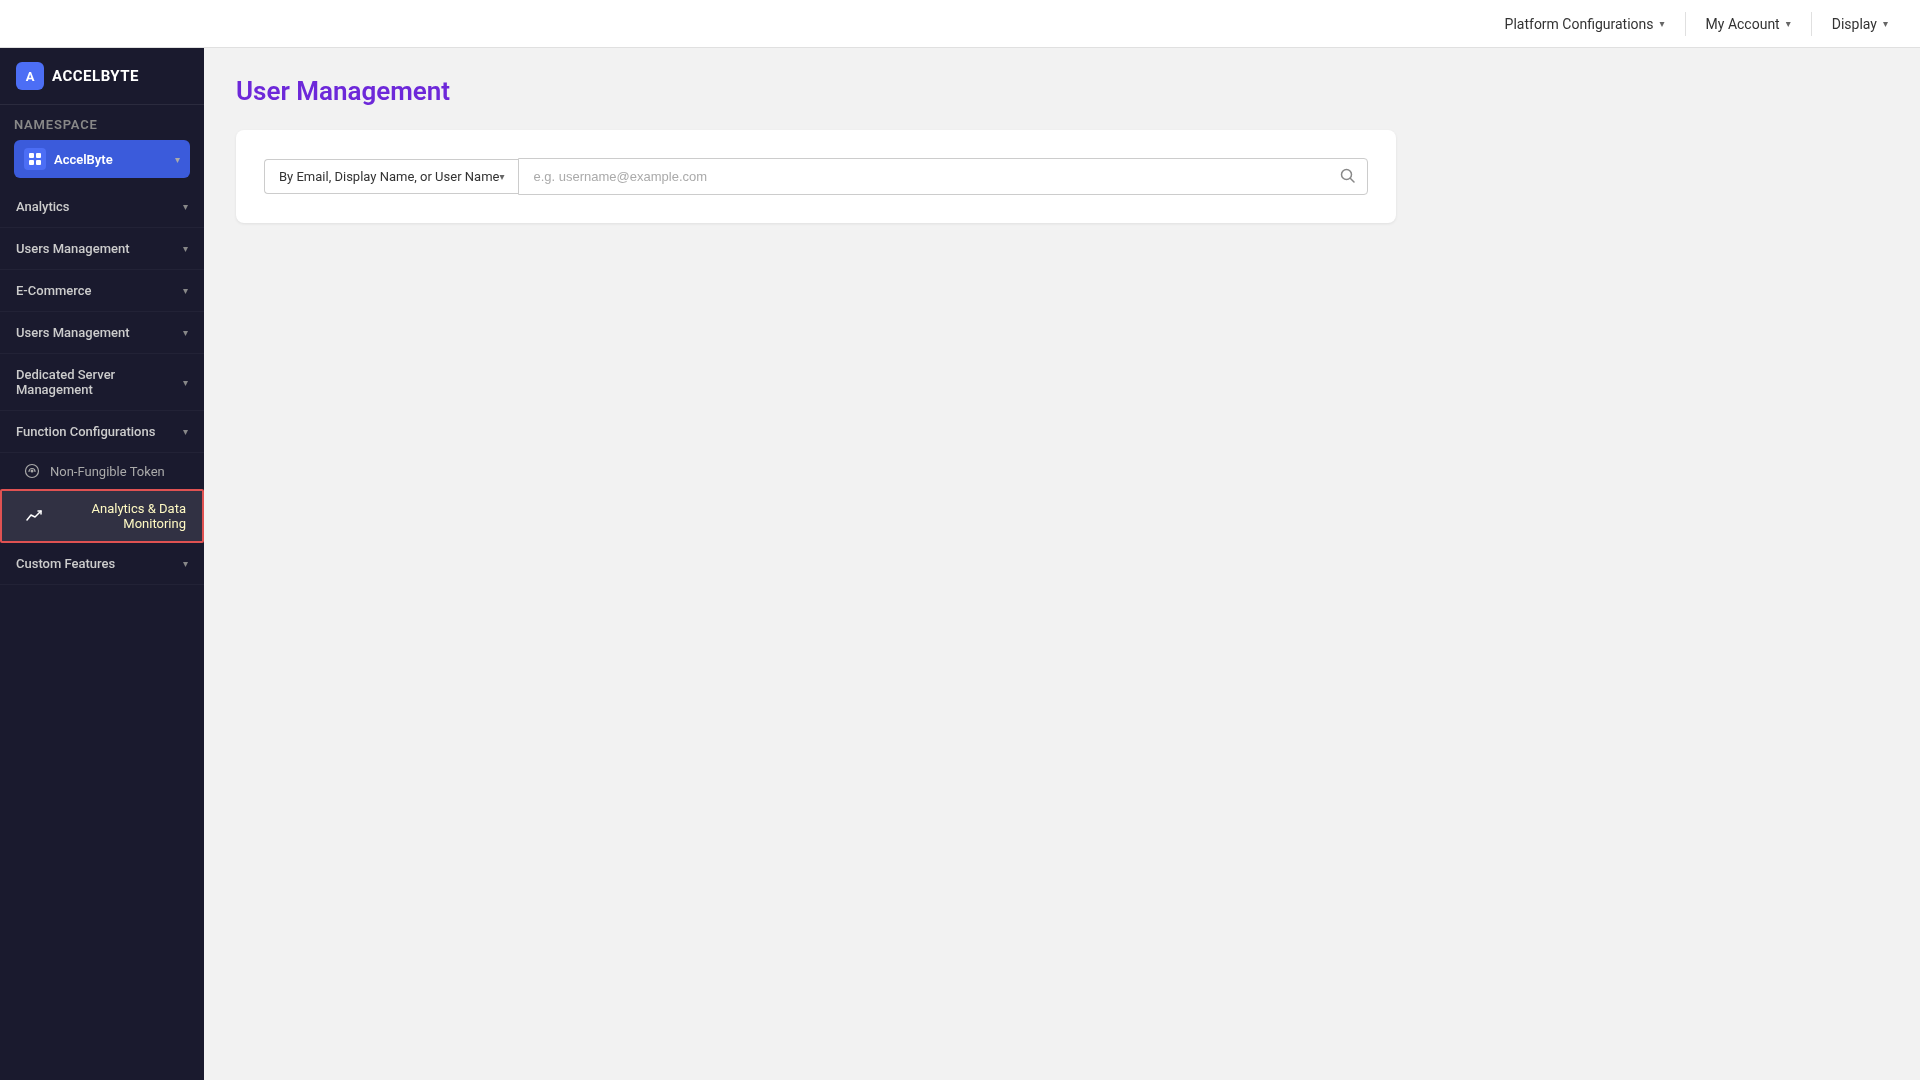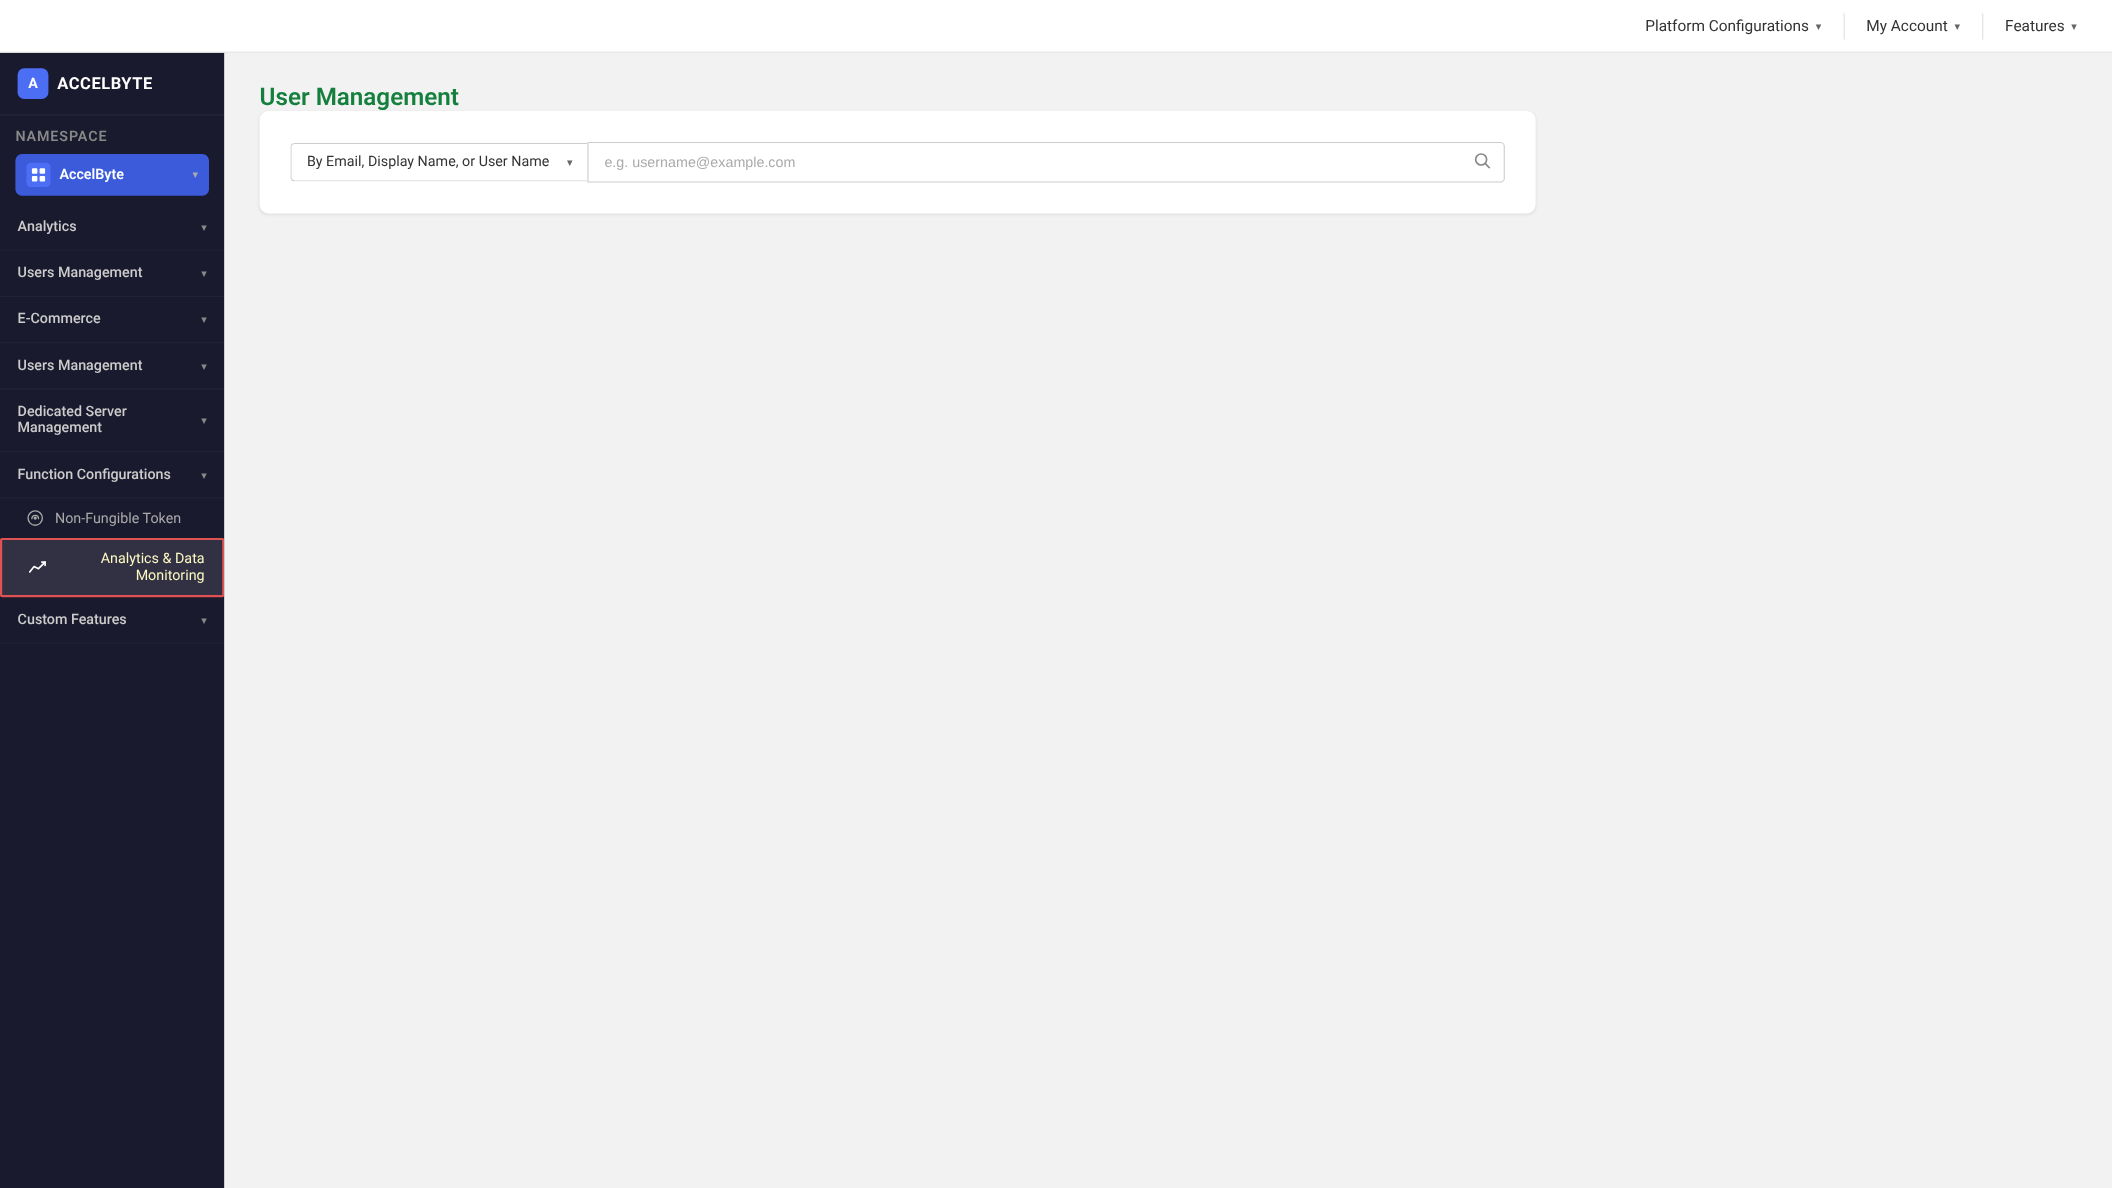--- a/index.html
+++ b/index.html
@@ -149,23 +149,24 @@
 
     
     .main-content {
       flex: 1;
       overflow-y: auto;
       padding: 28px 32px;
       background: #f2f2f2;
     }
 
     .page-title {
-      font-size: 22px;
+      font-size: 26px;
       font-weight: 600;
-      color: #15803d;
+      color: #6d28d9;
+      margin-bottom: 24px;
     }
 
     
     .search-card {
       background: #fff;
       border-radius: 8px;
       padding: 28px 28px;
       box-shadow: 0 1px 3px rgba(0,0,0,0.08);
       max-width: 1160px;
     }
@@ -179,21 +180,21 @@
 
     .search-row {
       display: flex;
       align-items: center;
       gap: 0;
     }
 
     .search-dropdown {
       display: flex;
       align-items: center;
-      gap: 16px;
+      gap: 0;
       border: 1px solid #ccc;
       border-right: none;
       border-radius: 4px 0 0 4px;
       padding: 9px 14px;
       background: #fff;
       font-size: 13px;
       color: #333;
       cursor: pointer;
       white-space: nowrap;
       min-width: 220px;
@@ -267,21 +268,21 @@
     <span>Platform Configurations</span>
     <span class="chevron">▾</span>
   </div>
   <div class="topnav-divider"></div>
   <div class="topnav-item">
     <span>My Account</span>
     <span class="chevron">▾</span>
   </div>
   <div class="topnav-divider"></div>
   <div class="topnav-item">
-    <span>Features</span>
+    <span>Display</span>
     <span class="chevron">▾</span>
   </div>
 </div>
 
 <div class="layout">
 
   <div class="sidebar">
 
     <div class="logo-area">
       <div class="logo-icon">A</div>

